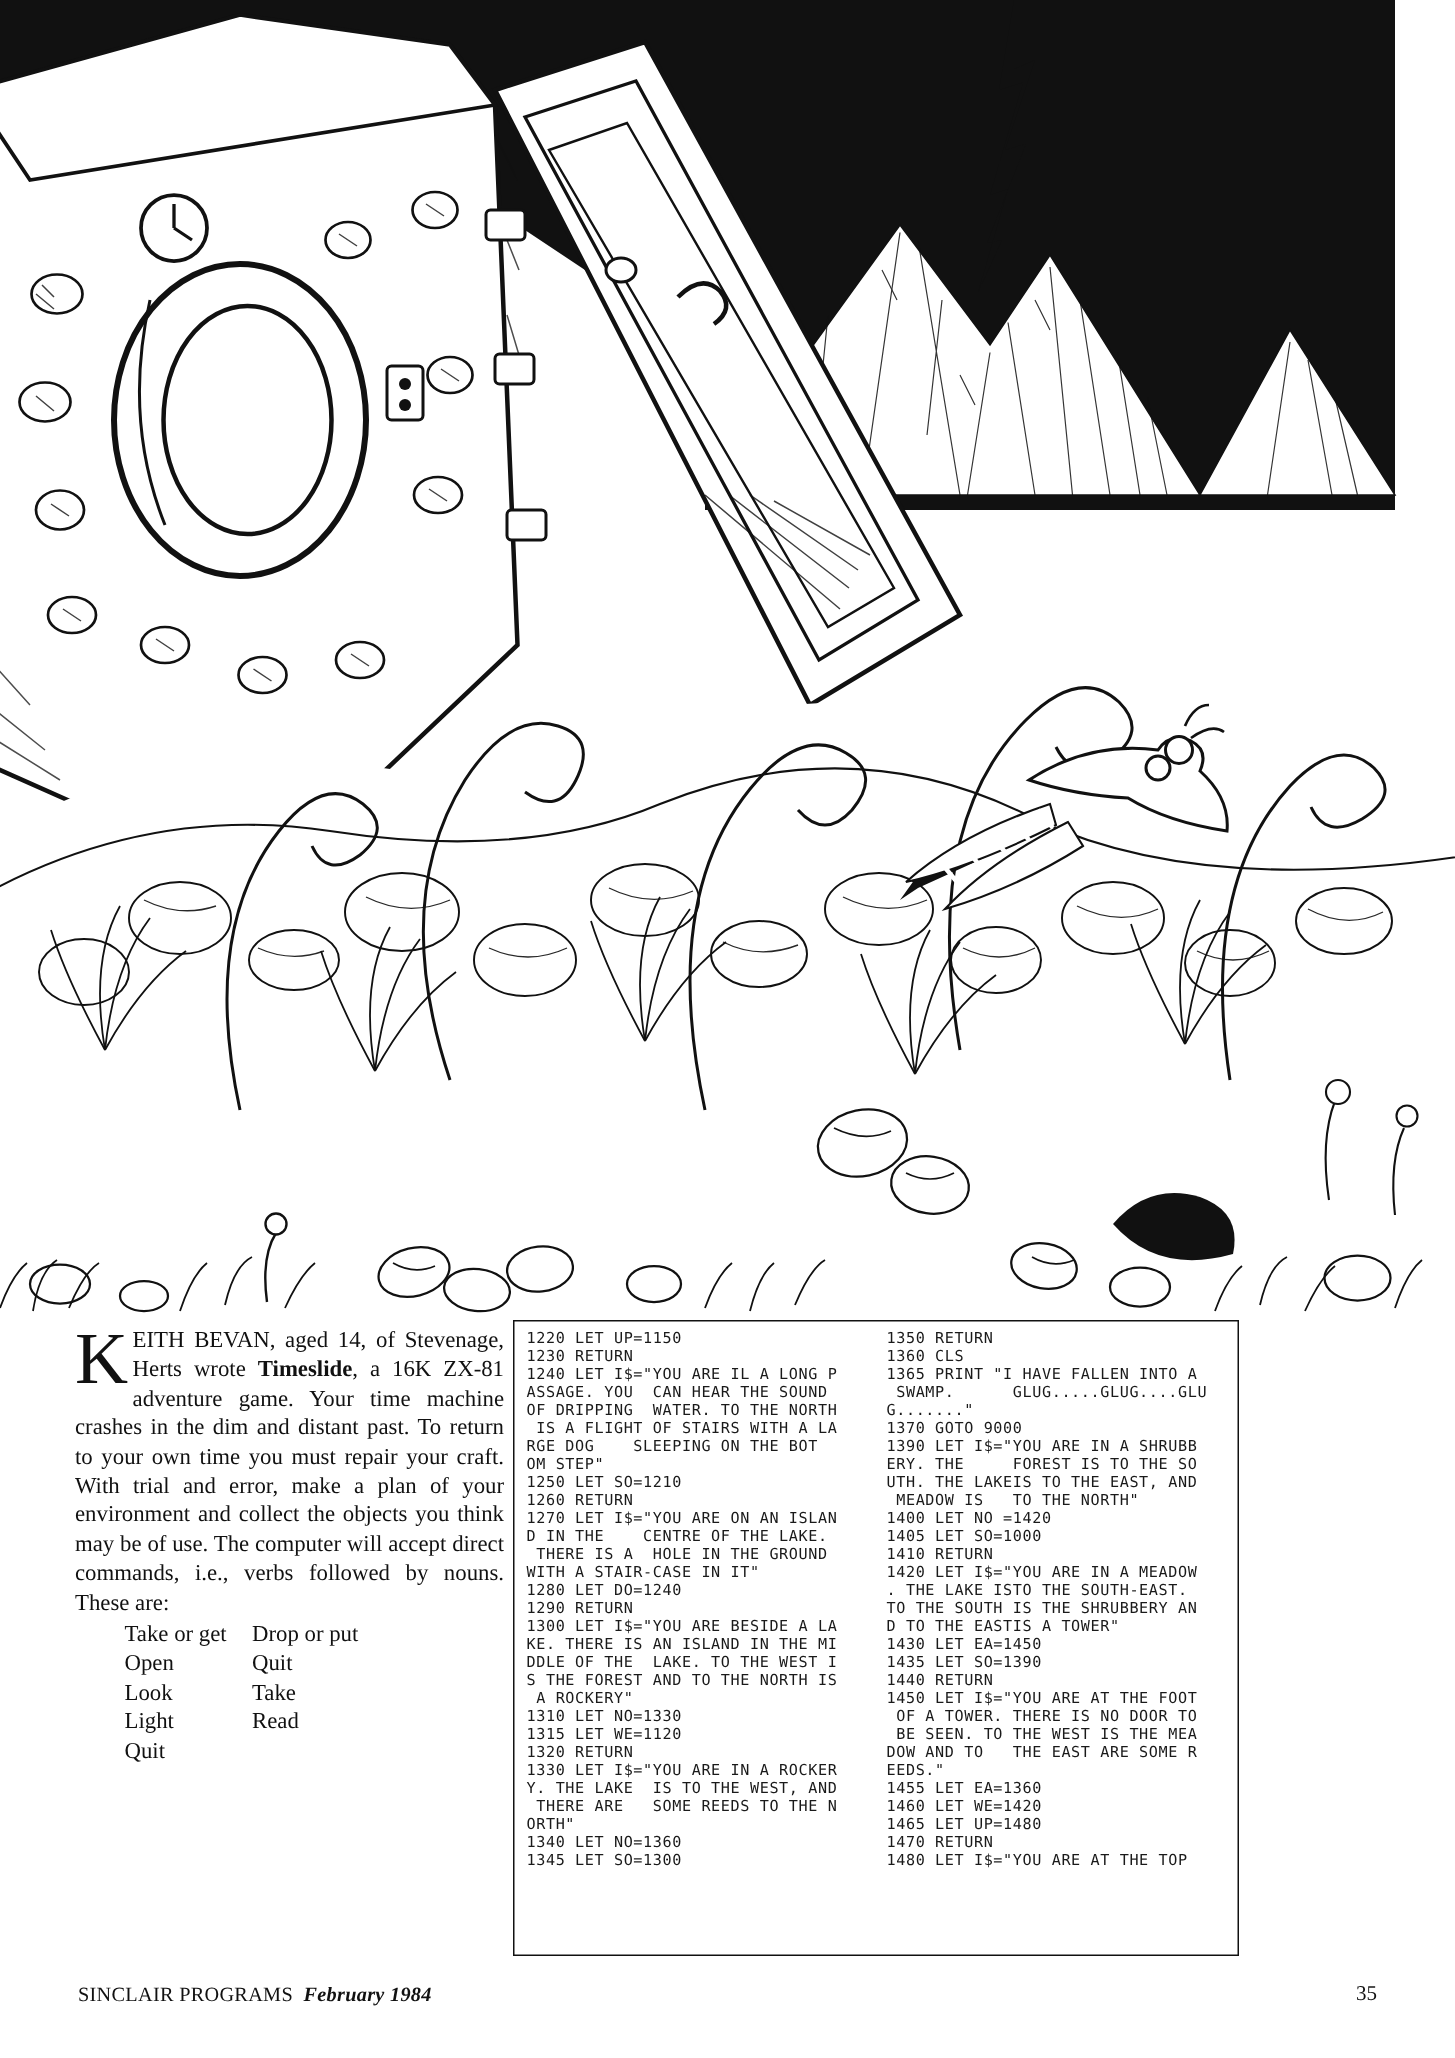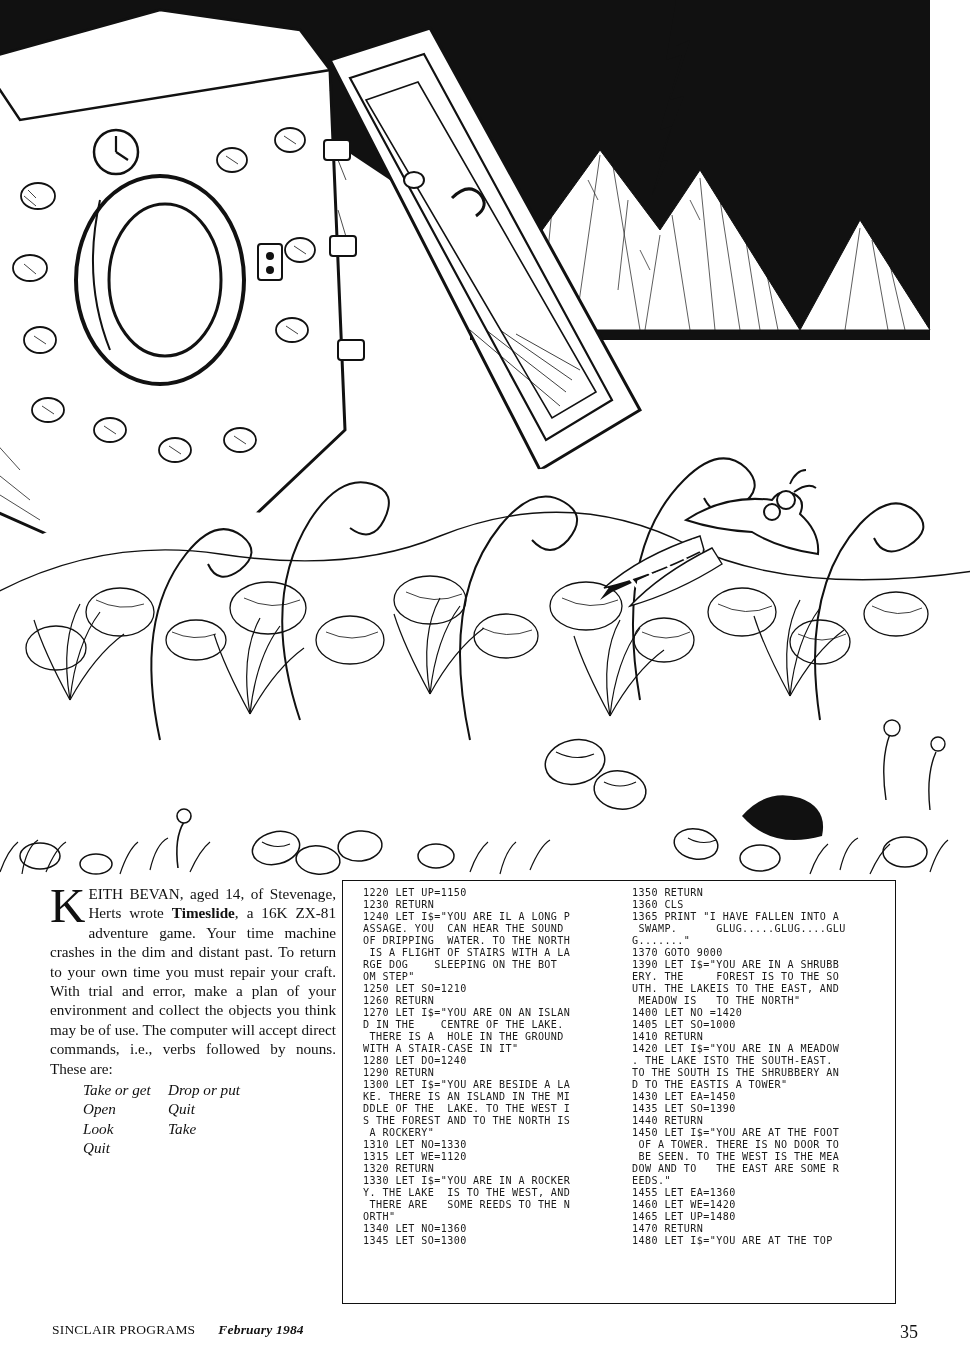--- a/index.html
+++ b/index.html
@@ -49,40 +49,39 @@
     padding: 2px 3px 0 0;
     font-weight: normal;
   }
   .bold { font-weight: bold; }
 
   
   .verb-list {
     margin: 2px 0 16px 0;
     padding: 0;
     list-style: none;
-    font-style: italic;
   }
   .verb-list li {
     display: flex;
     line-height: 19.4px;
   }
   .verb-list li .c1 { width: 118px; padding-left: 33px; box-sizing: border-box; }
   .verb-list li .c2 { flex: 1; }
 
   
   #listing {
     position: absolute;
     left: 342px;
     top: 880px;
-    width: 554px;
+    width: 484px;
     height: 424px;
     border: 1.6px solid #111;
     background: #fff;
     box-sizing: border-box;
-    padding: 6px 8px 4px 20px;
+    padding: 6px 8px 4px 8px;
     display: flex;
     gap: 14px;
   }
   .code-col {
     font-family: "DejaVu Sans Mono", monospace;
     font-size: 10.1px;
     line-height: 12.0px;
     white-space: pre;
     letter-spacing: 0.4px;
     color: #1a1a1a;
@@ -91,26 +90,26 @@
 
   
   #footer-left {
     position: absolute;
     left: 52px;
     top: 1322px;
     font-size: 13.5px;
     letter-spacing: 0.2px;
   }
   #footer-left .mag { font-variant: small-caps; }
-  #footer-left .date { font-style: italic; font-weight: bold; margin-left: 23px; }
+  #footer-left .date { font-style: italic; font-weight: bold; margin-left: 7px; }
   #page-number {
     position: absolute;
     right: 52px;
     top: 1322px;
-    font-size: 18px;
+    font-size: 14px;
   }
 </style>
 </head>
 <body>
 
 <div id="illustration">
   <svg width="970" height="880" viewBox="0 0 970 880" xmlns="http://www.w3.org/2000/svg">
     <defs>
       <pattern id="hatch" width="6" height="6" patternUnits="userSpaceOnUse" patternTransform="rotate(35)">
         <line x1="0" y1="0" x2="0" y2="6" stroke="#111" stroke-width="1.1"></line>
@@ -326,20 +325,24 @@
         <span class="c1">Take or get</span>
         <span class="c2">Drop or put</span>
       </li>
     <li>
         <span class="c1">Open</span>
         <span class="c2">Quit</span>
       </li>
     <li>
         <span class="c1">Look</span>
         <span class="c2">Take</span>
+      </li>
+    <li>
+        <span class="c1">Light</span>
+        <span class="c2">Read</span>
       </li>
     <li>
         <span class="c1">Quit</span>
         <span class="c2"></span>
       </li>
   </ul>
 
 </div>
 
 <div id="listing">

